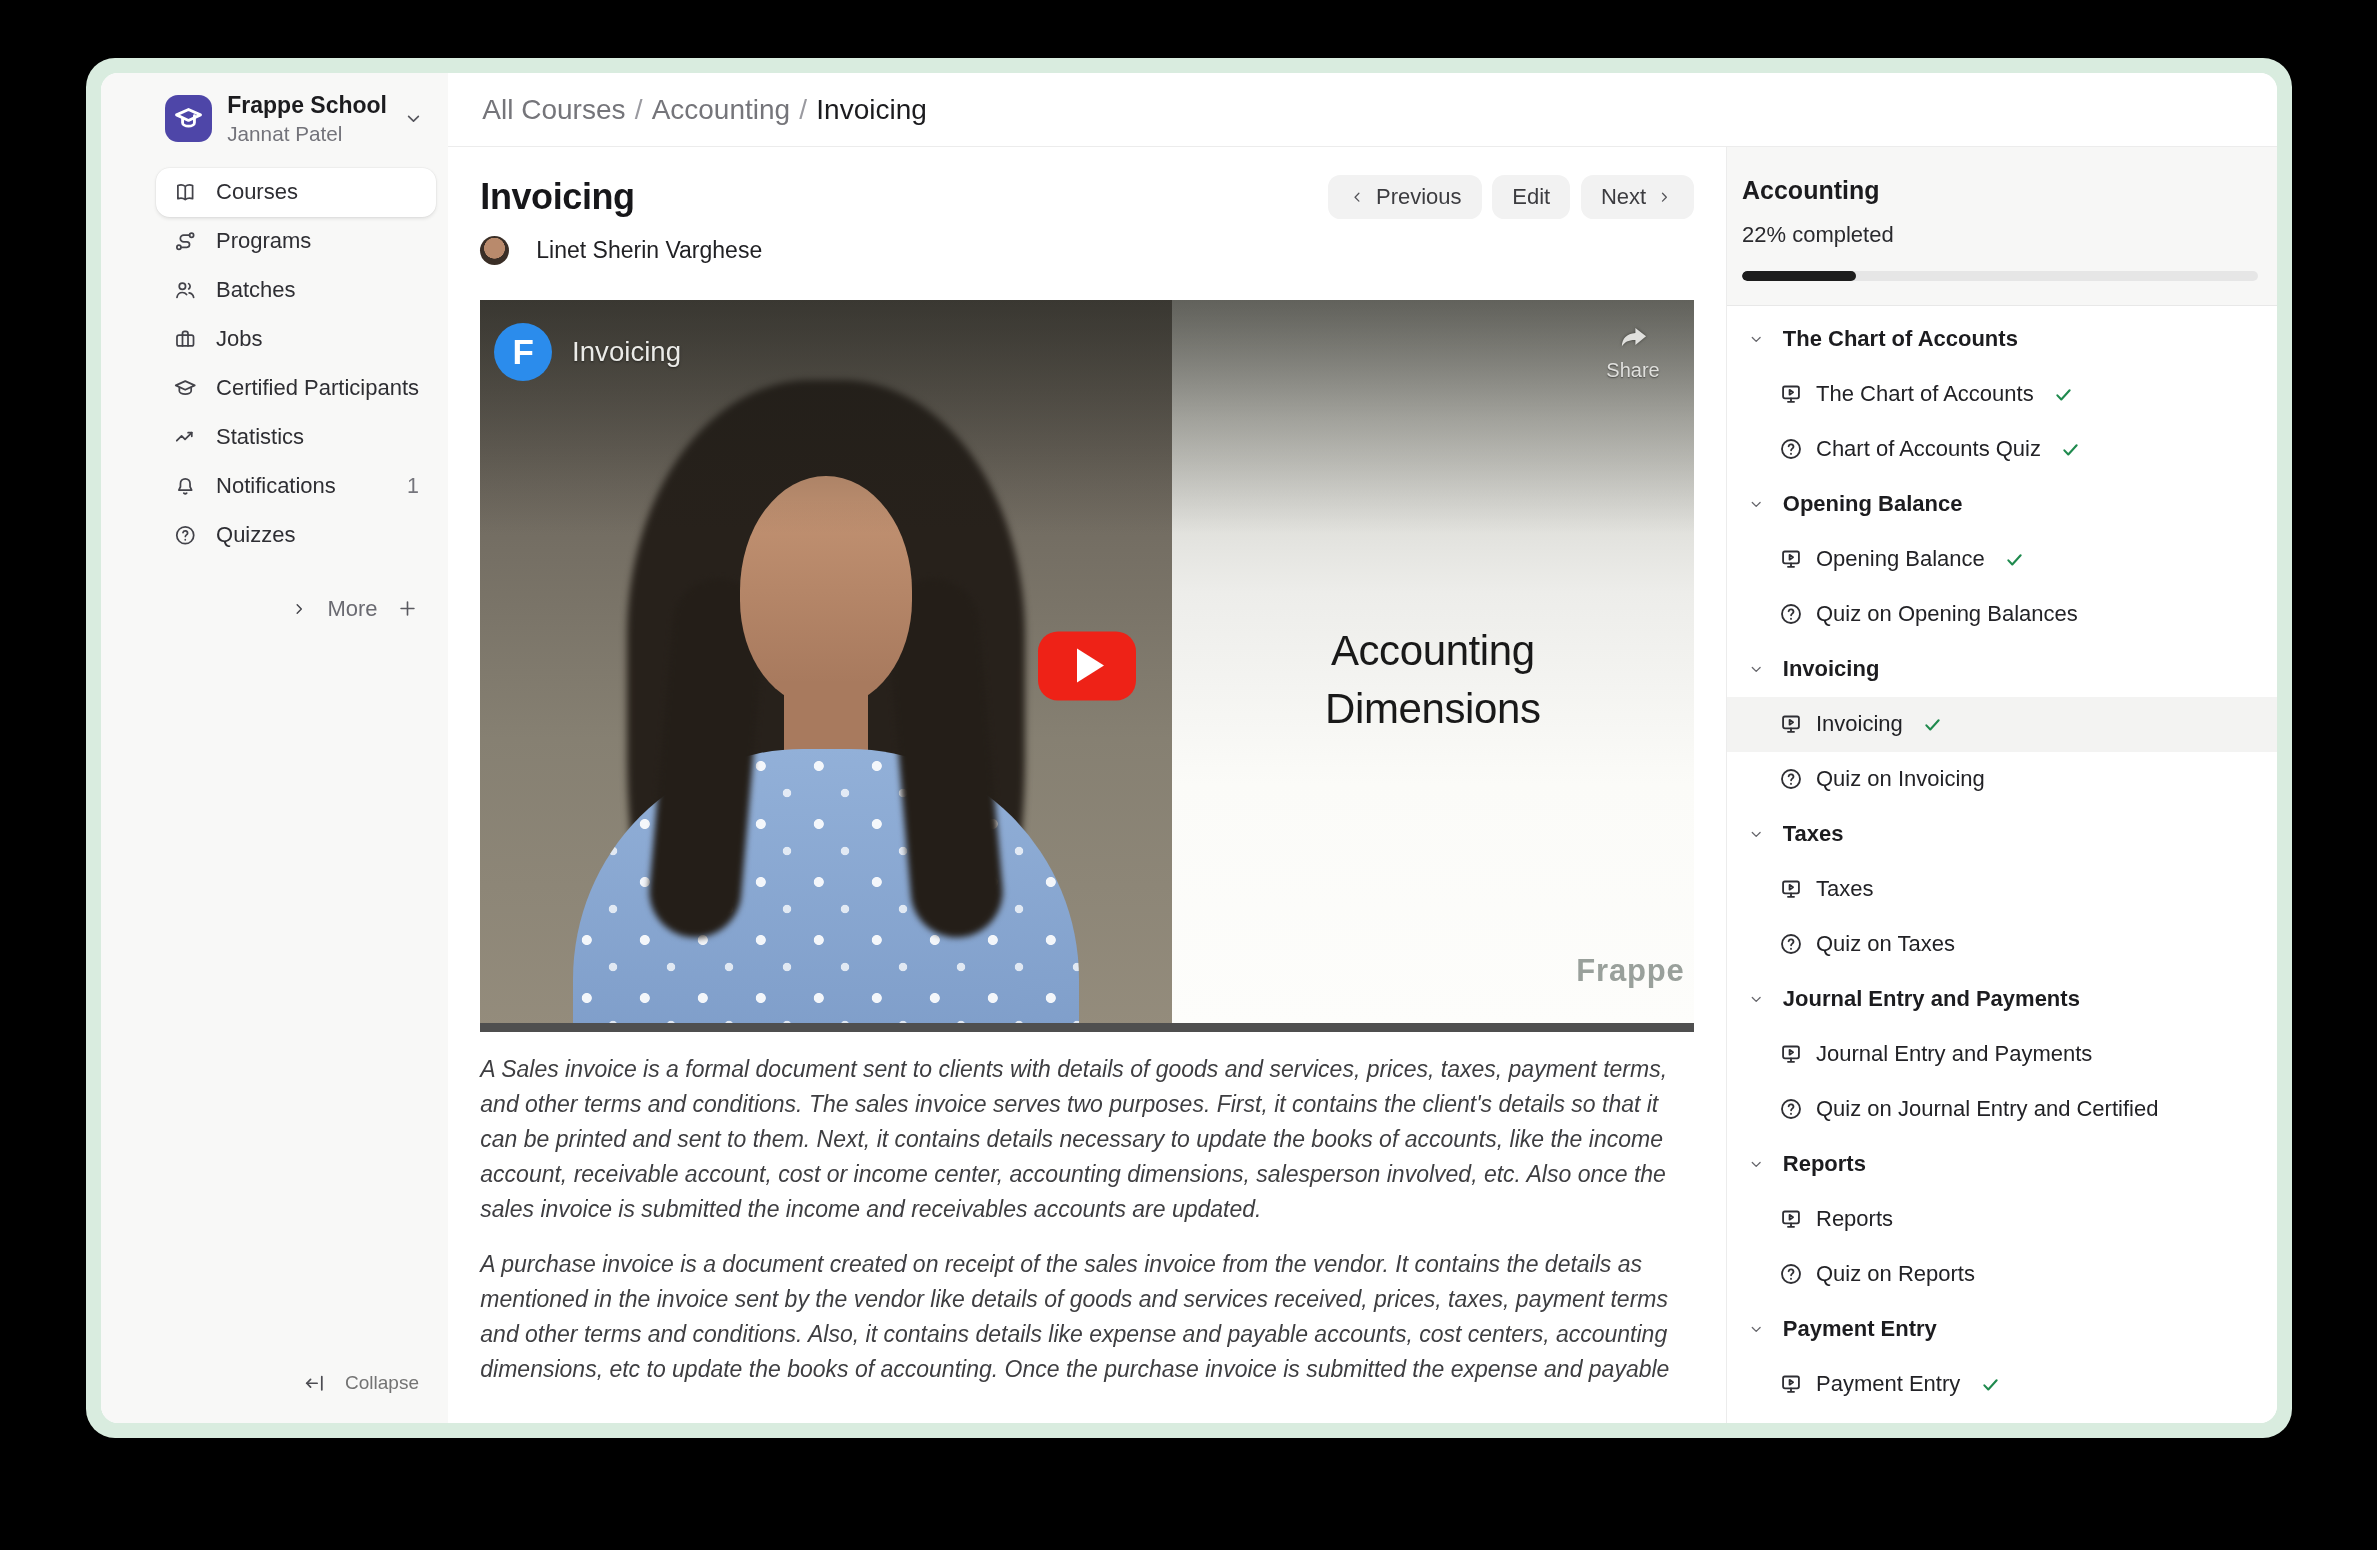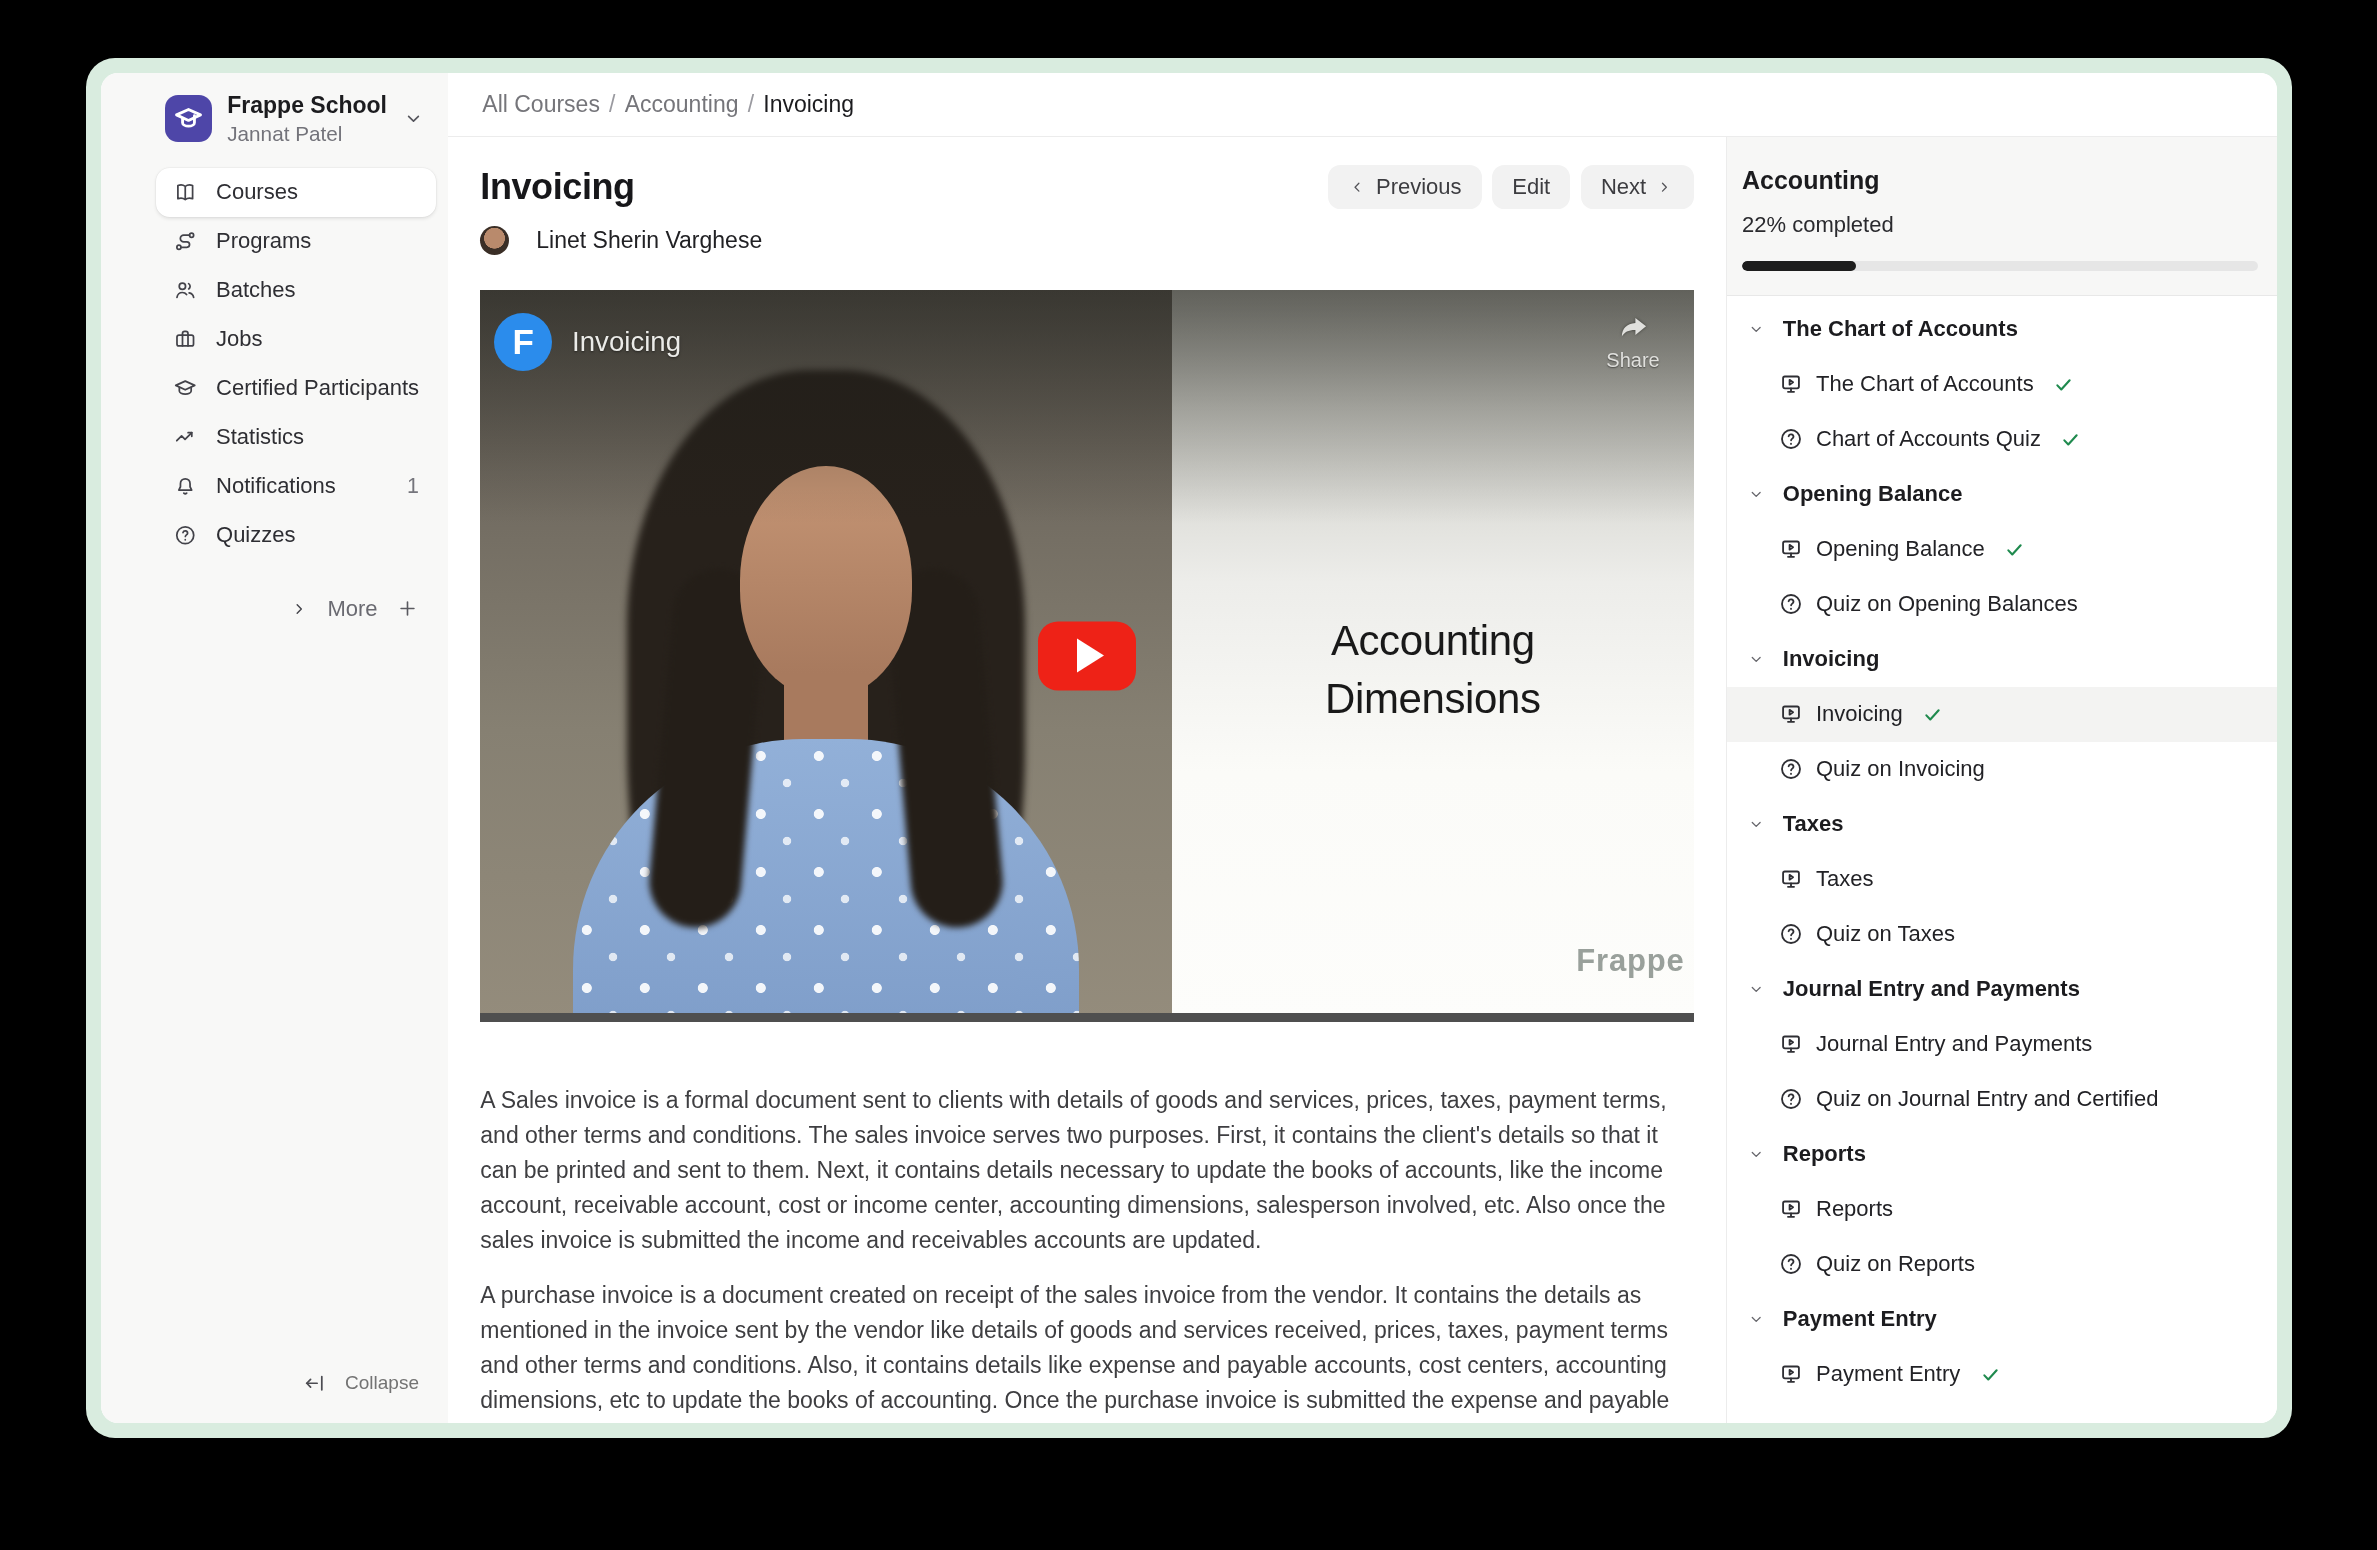--- a/index.html
+++ b/index.html
@@ -29,22 +29,22 @@
   .nav-ic { width:24.5px; height:24.5px; flex:none; color:#43434a; }
   .nav-badge { margin-left:auto; font-size:21.4px; color:#75757c; }
   .more-row { margin-top:24.5px; color:#6a6a71; }
   .more-row .plus { margin-left:auto; width:23px; height:23px; color:#5a5a60; }
   .collapse-row { margin-top:auto; height:43px; display:flex; align-items:center; gap:18.4px;
                   padding:0 17px; font-size:19px; color:#737373; cursor:pointer; }
   .collapse-row .ic { width:24.5px; height:24.5px; color:#4c4c52; }
 
   
   .content { flex:1; min-width:0; display:flex; flex-direction:column; background:#fff; }
-  .topbar { height:64px; flex:none; display:flex; align-items:center; padding:0 34px;
-            font-size:23px; border-bottom:1.5px solid #ececec; }
+  .topbar { height:74px; flex:none; display:flex; align-items:center; padding:0 34px;
+            font-size:28px; border-bottom:1.5px solid #ececec; }
   .bc-link { color:#75757a; cursor:pointer; }
   .bc-sep { color:#9a9aa0; margin:0 9.2px; }
   .bc-current { color:#1b1b1e; font-weight:500; }
 
   .bodyrow { flex:1; min-height:0; display:flex; }
 
   
   .main { flex:1; min-width:0; padding:0 32px; overflow:hidden; }
   .lesson-head { margin-top:27.6px; display:flex; align-items:center; justify-content:space-between; }
   .page-title { font-size:36px; font-weight:700; color:#17171a; letter-spacing:-0.4px; }
@@ -92,21 +92,21 @@
             align-items:center; gap:4.6px; color:#e0e0dd; cursor:pointer; }
   .vshare .ic { width:35px; height:35px; filter:drop-shadow(0 0.8px 1.5px rgba(0,0,0,.5)); }
   .vshare-label { font-size:20px; text-shadow:0 0.8px 1.5px rgba(0,0,0,.5); }
   .vplay { position:absolute; left:50%; top:50%; transform:translate(-50%,-50%); width:98px; height:69px;
            background:var(--play-red,#ee2217); border-radius:20px; border:none; cursor:pointer;
            display:flex; align-items:center; justify-content:center; }
   .vplay-tri { width:0; height:0; border-left:27.6px solid #fff; border-top:17px solid transparent;
                border-bottom:17px solid transparent; margin-left:6.1px; }
   .vbar { position:absolute; left:0; right:0; bottom:0; height:9.2px; background:#4f4f4f; cursor:pointer; }
 
-  .paras { margin-top:61px; font-size:23px; line-height:35px; color:#3e3e41; }
+  .paras { margin-top:20px; font-size:23px; line-height:35px; color:#3e3e41;font-style:italic; }
   .paras p { margin-bottom:20px; }
 
   
   .rightbar { width:551px; flex:none; border-left:1.5px solid #ececec; display:flex; flex-direction:column; min-height:0; }
   .rb-head { flex:none; height:159px; background:#f7f7f6; border-bottom:1.5px solid #e8e8e8;
              padding:29px 18.4px 0 15.3px; }
   .rb-title { font-size:25px; font-weight:700; color:#1b1b1e; }
   .rb-sub { margin-top:17px; font-size:22px; color:#2a2a2e; }
   .rb-track { margin-top:23px; height:10px; border-radius:5.4px; background:#e6e6e6; overflow:hidden; }
   .rb-fill { height:100%; border-radius:5.4px; background:#1d1d1d; width:22%; }

